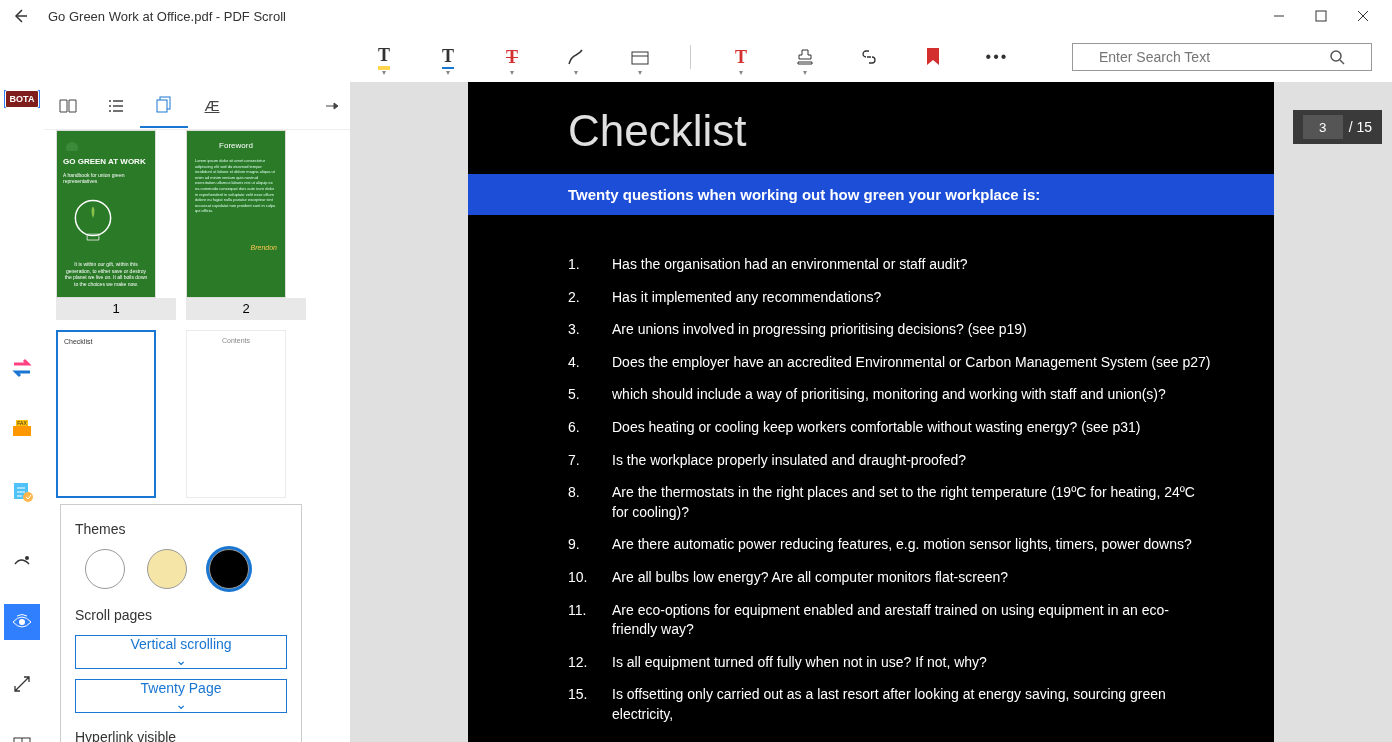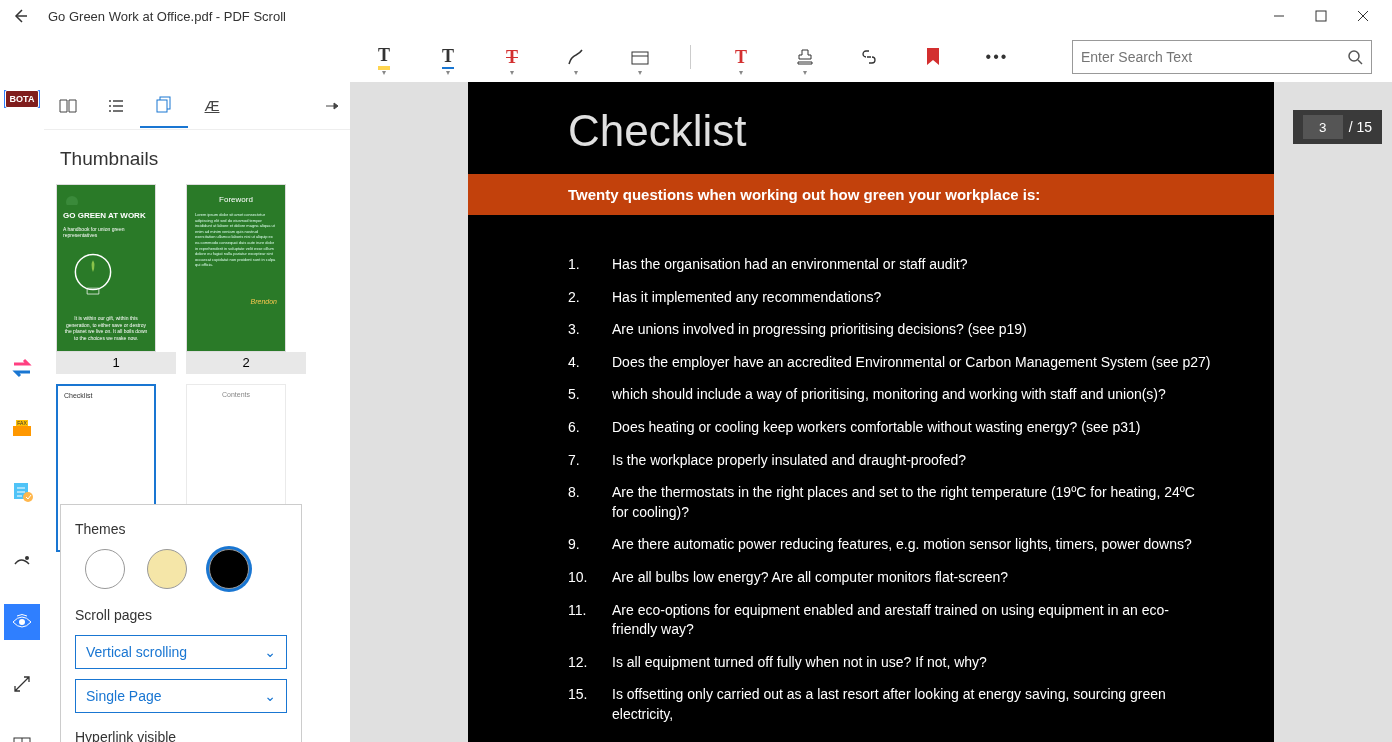--- a/index.html
+++ b/index.html
@@ -9,21 +9,21 @@
 .titlebar .back-btn { width: 24px; height: 24px; display: flex; align-items: center; justify-content: center; margin-right: 16px; cursor: pointer; }
 .titlebar .title { font-size: 13px; color: #333; }
 .titlebar .win-ctrls { margin-left: auto; display: flex; gap: 24px; padding-right: 12px; }
 .titlebar .win-ctrls span { width: 18px; height: 18px; display: flex; align-items: center; justify-content: center; cursor: pointer; font-size: 14px; }
 
 .toolbar { height: 50px; display: flex; align-items: center; padding-left: 370px; gap: 36px; }
 .toolbar .tool { width: 28px; height: 28px; display: flex; align-items: center; justify-content: center; cursor: pointer; position: relative; }
 .toolbar .tool-t { font-family: Georgia, serif; font-size: 18px; font-weight: bold; }
 .toolbar .tool .dd { position: absolute; bottom: -6px; font-size: 8px; color: #888; }
 .toolbar .divider { width: 1px; height: 24px; background: #ccc; }
-.toolbar .search { margin-left: auto; margin-right: 20px; width: 300px; height: 34px; border: 1px solid #999; display: flex; align-items: center; padding: 0 8px; }
+.toolbar .search { margin-left: auto; margin-right: 20px; width: 300px; height: 28px; border: 1px solid #999; display: flex; align-items: center; padding: 0 26px; }
 .toolbar .search input { border: none; outline: none; flex: 1; font-size: 14px; color: #666; background: transparent; }
 .toolbar .search .sicon { color: #555; }
 
 .main { display: flex; height: calc(100% - 82px); position: relative; }
 
 .leftbar { width: 44px; background: #fff; display: flex; flex-direction: column; align-items: center; padding-top: 8px; gap: 40px; position: relative; }
 .leftbar .lbtn { width: 36px; height: 36px; display: flex; align-items: center; justify-content: center; cursor: pointer; position: relative; }
 .leftbar .lbtn.active { background: #2f7fff; color: #fff; }
 .leftbar .bota { background: #7f1d1d; color: #fff; font-size: 9px; font-weight: bold; border: 1px solid #fff; padding: 3px 4px; border-radius: 2px; }
 .leftbar .bottom-set { margin-top: auto; margin-bottom: 12px; display: flex; flex-direction: column; gap: 26px; align-items: center; }
@@ -50,26 +50,26 @@
 .pg2 .body { font-size: 4px; color: #dfe; line-height: 1.4; }
 .pg2 .sig { text-align: right; color: #f9c74f; font-size: 7px; margin-top: 30px; font-style: italic; }
 .pg34 { background: #fff; padding: 6px; font-size: 6px; color: #333; }
 
 .popup { position: absolute; left: 60px; top: 422px; width: 242px; background: #fff; border: 1px solid #ccc; padding: 16px 14px 14px; z-index: 20; }
 .popup .sect { font-size: 14px; color: #333; margin-bottom: 12px; }
 .popup .swatches { display: flex; gap: 22px; margin-bottom: 18px; padding-left: 10px; }
 .popup .sw { width: 40px; height: 40px; border-radius: 50%; border: 1px solid #999; cursor: pointer; }
 .popup .sw.dark { background: #000; box-shadow: 0 0 0 3px #1976d2; }
 .popup .sel-wrap { margin-bottom: 10px; }
-.popup .sel { height: 34px; border: 1px solid #1976d2; color: #1976d2; display: flex; align-items: center; padding: 0 10px; font-size: 14px; justify-content: space-between; cursor: pointer; }
+.popup .sel { height: 34px; border: 1px solid #1976d2; color: #1976d2; display: flex; align-items: center; padding: 0 10px; font-size: 14px; justify-content: space-between; cursor: pointer; flex-direction: column; }
 
 .viewer { flex: 1; background: #e0e0e0; position: relative; display: flex; justify-content: center; overflow: hidden; }
 .page { width: 806px; background: #000; color: #fff; margin-top: 0; min-height: 100%; }
 .page .ptitle { font-size: 44px; font-weight: 300; padding: 24px 0 18px 100px; color: #e0e0e0; }
-.page .subtitle-bar { background: #c2410c; padding: 12px 0 12px 100px; font-size: 15px; font-weight: 600; }
+.page .subtitle-bar { background: #1d4ed8; padding: 12px 0 12px 100px; font-size: 15px; font-weight: 600; }
 .page .qlist { padding: 40px 60px 0 100px; }
 .page .qrow { display: flex; margin-bottom: 13px; font-size: 14px; line-height: 1.4; }
 .page .qnum { width: 44px; flex-shrink: 0; }
 .page .qtext { flex: 1; }
 
 .page-indicator { position: absolute; right: 10px; top: 28px; height: 34px; background: #3a3a3a; color: #fff; display: flex; align-items: center; font-size: 14px; padding: 0 10px; }
 .page-indicator .pin-box { width: 40px; height: 24px; background: #555; border: none; color: #fff; text-align: center; margin-right: 6px; }
 
 svg { display: block; }
 </style>
@@ -241,21 +241,20 @@
         </div>
       <div class="stab">
           <span style="font-size:15px;text-decoration:underline">Æ</span>
         </div>
       <div class="pin">
           <svg width="16" height="16">
             <path d="M2 8 h10 M10 5 l4 3 -4 3 z" stroke="#444" fill="#444"></path>
           </svg>
         </div>
     </div>
-    <div class="panel-title">Thumbnails</div>
     <div class="thumbs">
       <div class="thumb">
         <div class="timg pg1">
           <svg width="18" height="14">
               <circle cx="9" cy="7" r="6" fill="#3a8a3a"></circle>
             </svg>
           <div class="t1">GO GREEN AT WORK</div>
           <div class="t2">A handbook for union green representatives</div>
           <svg class="bulb" viewBox="0 0 60 80">
               <circle cx="30" cy="30" r="24" stroke="#fff" fill="none" stroke-width="2"></circle>
@@ -296,21 +295,21 @@
     </div>
     <div class="sect">Scroll pages</div>
     <div class="sel-wrap">
         <div class="sel">
           <span>Vertical scrolling</span>
           <span>⌄</span>
         </div>
       </div>
     <div class="sel-wrap">
         <div class="sel">
-          <span>Single Page</span>
+          <span>Twenty Page</span>
           <span>⌄</span>
         </div>
       </div>
     <div class="sect" style="margin-top:16px">Hyperlink visible</div>
 
   </div>
 
   <div class="viewer">
     <div class="page">
       <div class="ptitle">Checklist</div>

